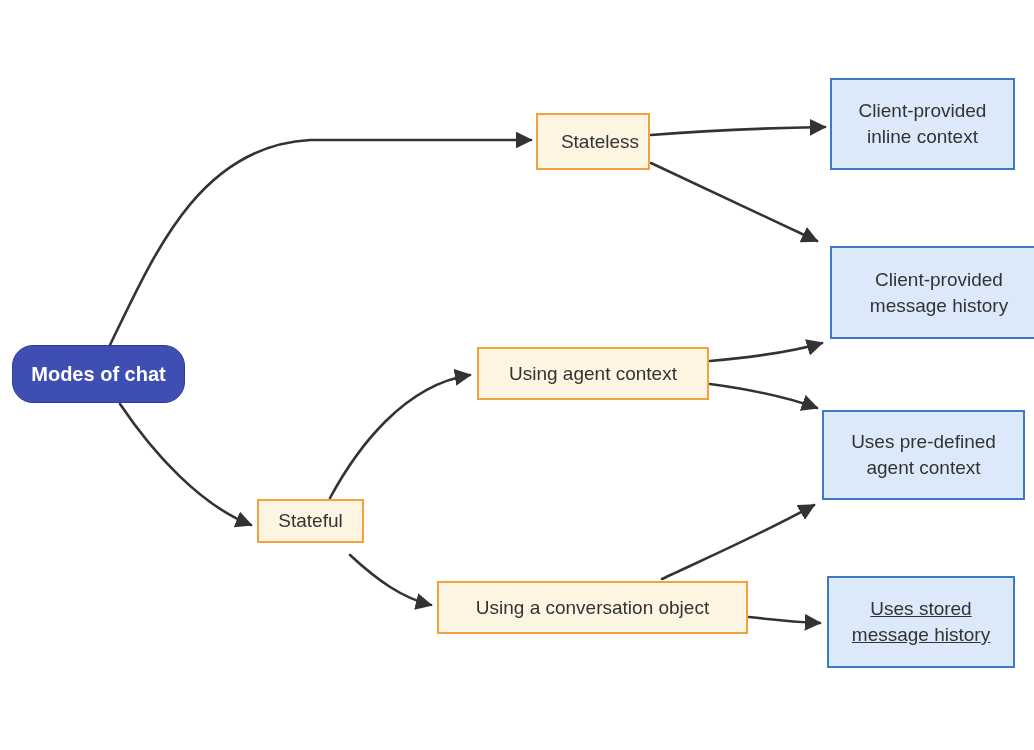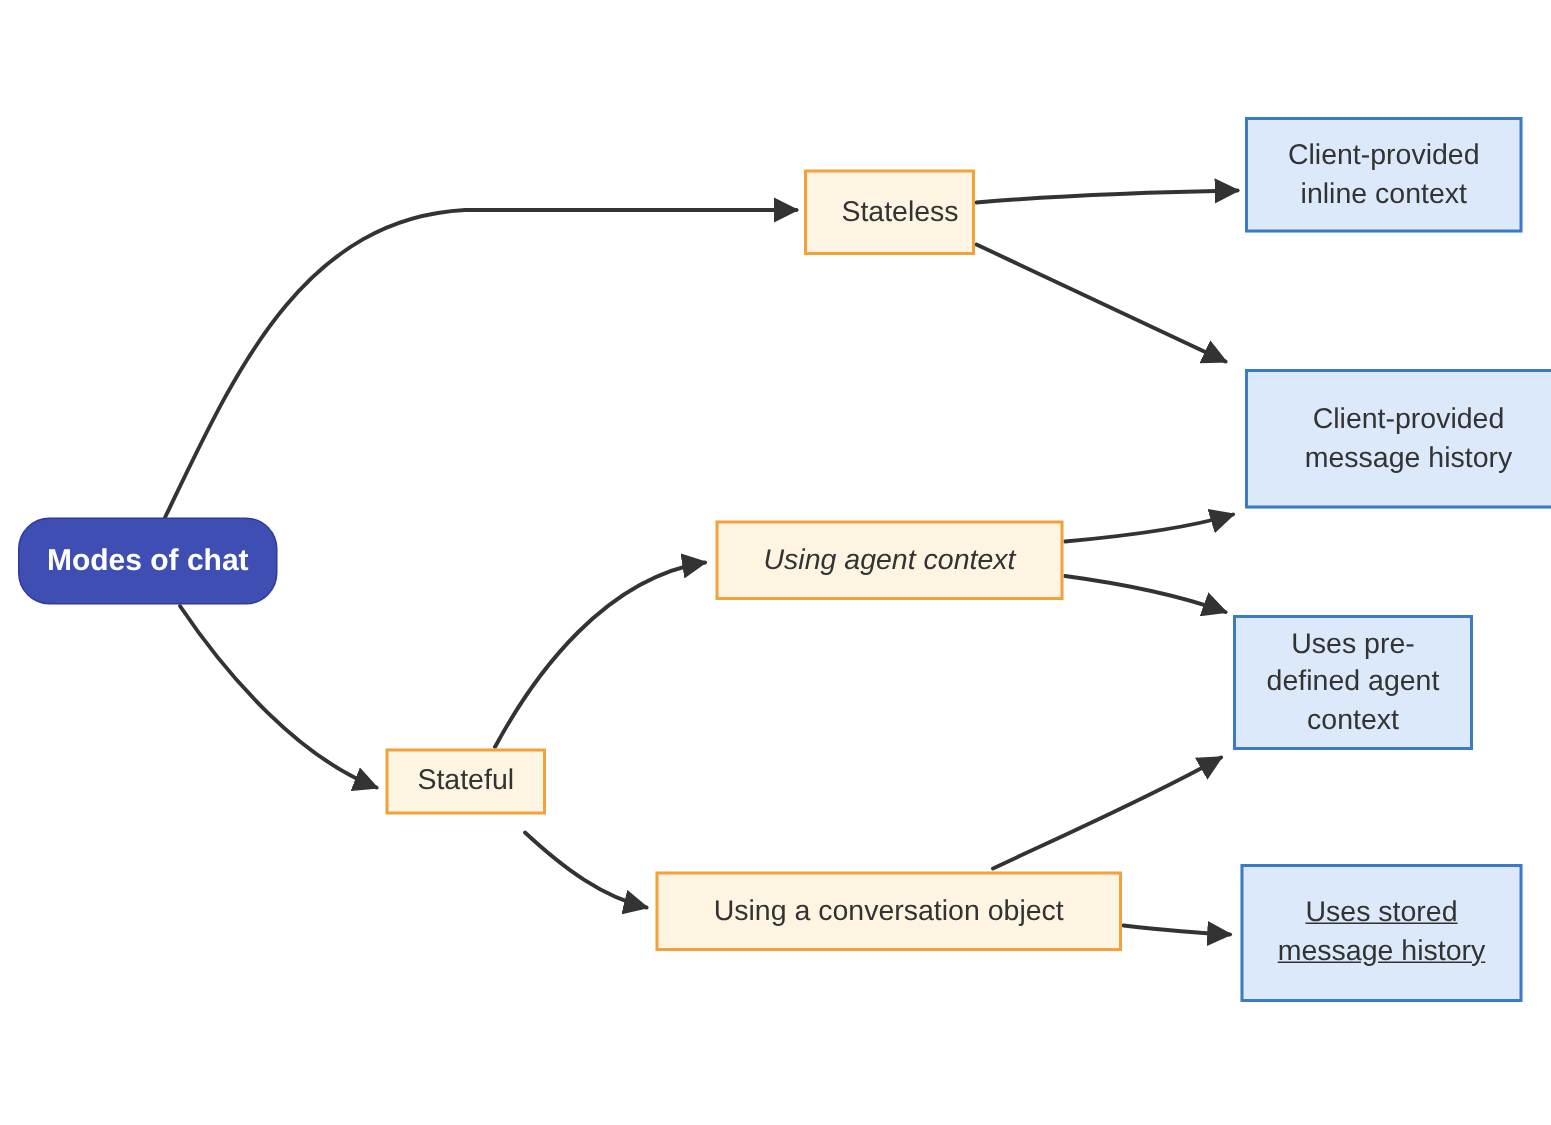--- a/index.html
+++ b/index.html
@@ -54,25 +54,25 @@
     border: 2px solid var(--branch_border, #F2A23C);
   }
   .node.leaf {
     background: var(--leaf_fill, #DBE9FA);
     border: 2px solid var(--leaf_border, #3B7AC4);
   }
   
   #n-root               { left: 12px;  top: 345px; width: 173px; height: 58px; }
   #n-stateless          { left: 536px; top: 113px; width: 114px; height: 57px; padding-left: 22px; }
   #n-stateful           { left: 257px; top: 499px; width: 107px; height: 44px; }
-  #n-agent-context      { left: 477px; top: 347px; width: 232px; height: 53px; font-style: italic; }
+  #n-agent-context      { left: 477px; top: 347px; width: 232px; height: 53px; }
   #n-conversation-object{ left: 437px; top: 581px; width: 311px; height: 53px; }
-  #n-inline-context     { left: 830px; top: 78px;  width: 185px; height: 77px; }
+  #n-inline-context     { left: 830px; top: 78px;  width: 185px; height: 92px; }
   #n-message-history    { left: 830px; top: 246px; width: 218px; height: 93px; }
-  #n-predefined-context { left: 822px; top: 410px; width: 160px; height: 90px; }
+  #n-predefined-context { left: 822px; top: 410px; width: 203px; height: 90px; }
   #n-stored-history     { left: 827px; top: 576px; width: 188px; height: 92px; text-decoration: underline; }
 </style>
 </head>
 <body>
 
 <div class="canvas">
 
   <svg class="edges" width="1034" height="750" viewBox="0 0 1034 750" xmlns="http://www.w3.org/2000/svg">
     <defs>
       <marker id="arrow" viewBox="0 0 10 10" refX="9" refY="5" markerWidth="6.5" markerHeight="6.5" orient="auto">

